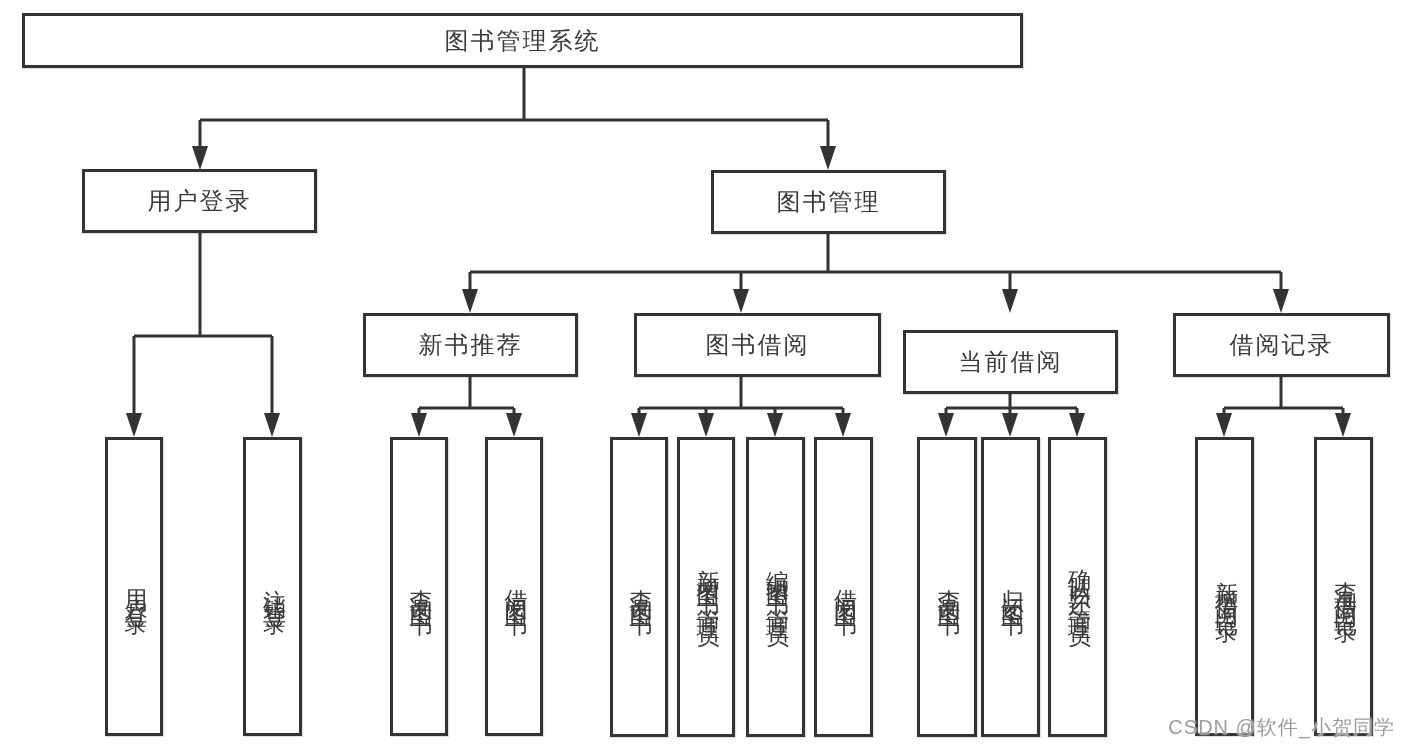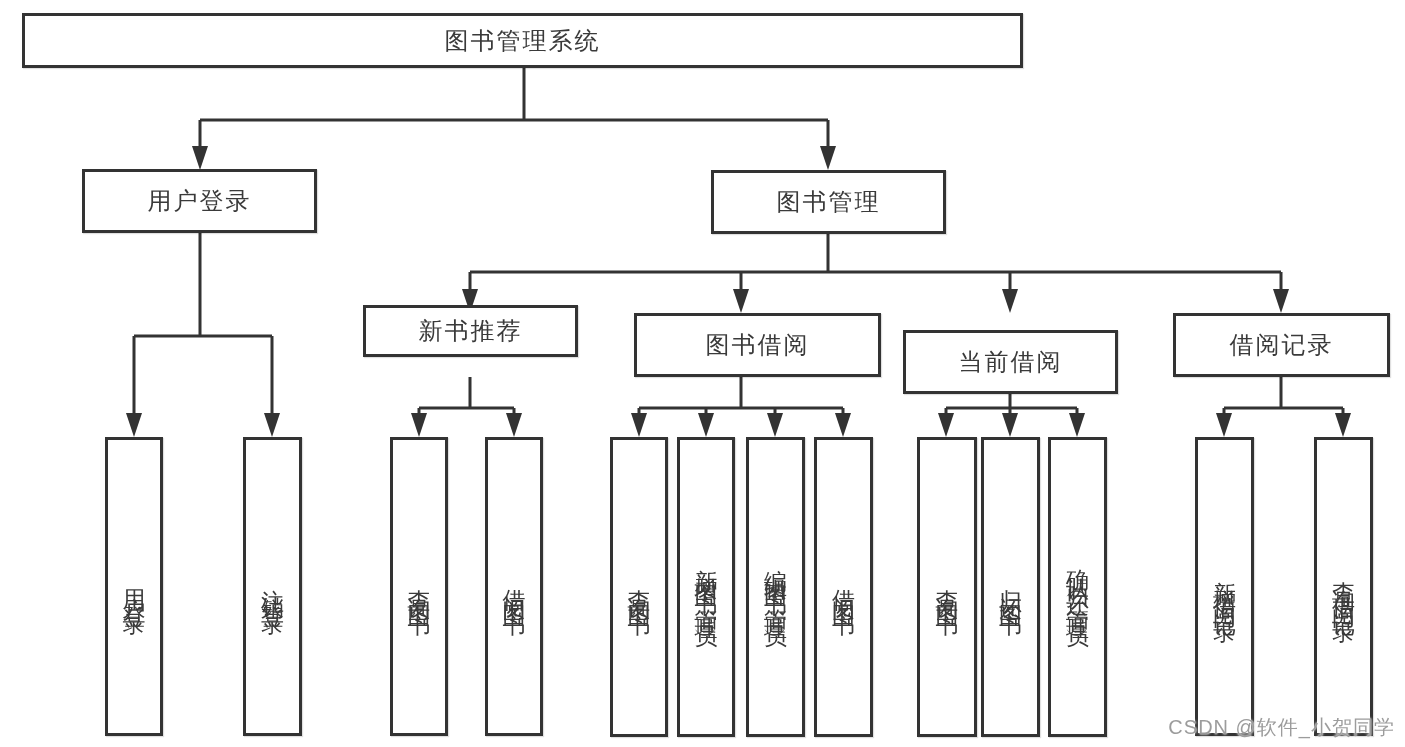--- a/index.html
+++ b/index.html
@@ -25,20 +25,21 @@
     position: absolute;
     box-sizing: border-box;
     border: 3px solid #333333;
     background: #ffffff;
     color: #3a3a3a;
     display: flex;
     align-items: center;
     justify-content: center;
     text-align: center;
     box-shadow: 1px 1px 1px rgba(0,0,0,0.12);
+    font-family: Liberation Mono, monospace;
   }
   .node.h {
     font-size: 24px;
     letter-spacing: 2px;
     white-space: nowrap;
   }
   .node.v {
     writing-mode: vertical-rl;
     text-orientation: mixed;
     font-size: 23px;
@@ -92,21 +93,21 @@
       <polygon points="1216,413 1232,413 1224,437"></polygon>
       <polygon points="1335,413 1351,413 1343,437"></polygon>
     </g>
   </svg>
 
   <div class="node h" style="left:22px; top:13px; width:1001px; height:55px">图书管理系统</div>
 
   <div class="node h" style="left:82px; top:169px; width:235px; height:64px">用户登录</div>
   <div class="node h" style="left:711px; top:170px; width:235px; height:64px">图书管理</div>
 
-  <div class="node h" style="left:363px; top:305px; width:215px; height:52px">新书推荐</div>
+  <div class="node h" style="left:363px; top:313px; width:215px; height:64px">新书推荐</div>
   <div class="node h" style="left:634px; top:313px; width:247px; height:64px">图书借阅</div>
   <div class="node h" style="left:903px; top:330px; width:215px; height:64px">当前借阅</div>
   <div class="node h" style="left:1173px; top:313px; width:217px; height:64px">借阅记录</div>
 
   <div class="node v" style="left:105px; top:437px; width:58px; height:299px">用户登录</div>
   <div class="node v" style="left:243px; top:437px; width:59px; height:299px">注销登录</div>
 
   <div class="node v" style="left:390px; top:437px; width:58px; height:299px">查询图书</div>
   <div class="node v" style="left:485px; top:437px; width:58px; height:299px">借阅图书</div>
 

